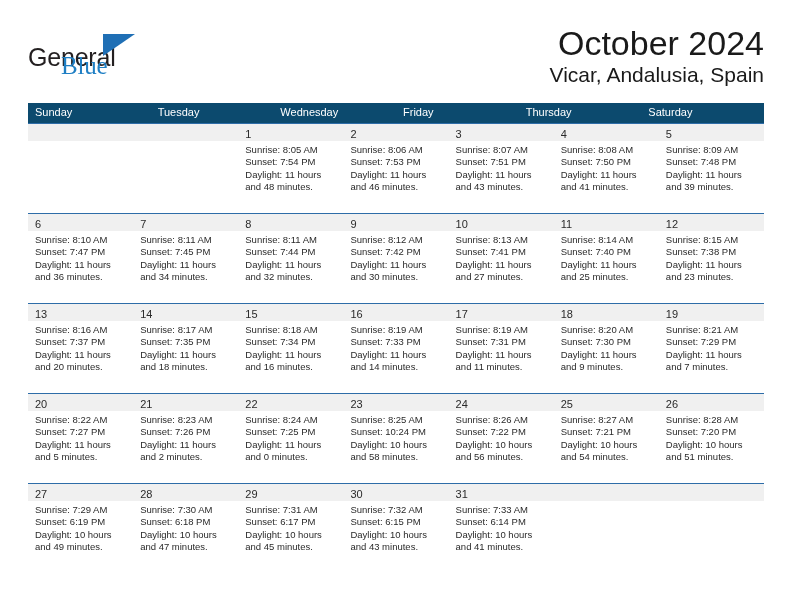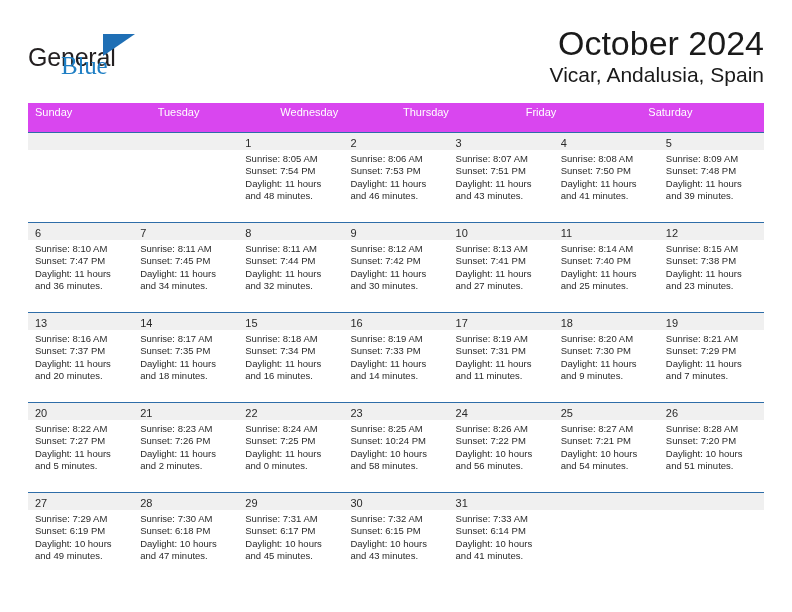--- a/index.html
+++ b/index.html
@@ -91,22 +91,22 @@
   
   .calendar {
     position: absolute;
     left: 28px;
     top: 103px;
     width: 736px;
   }
 
   .dow-row {
     display: flex;
-    background: #d946ef;
-    height: 29px;
+    background: #0c4a6e;
+    height: 20px;
   }
   .dow-cell {
     flex: 1 1 0;
     color: #ffffff;
     font-size: 11px;
     line-height: 19px;
     padding-left: 7px;
     box-sizing: border-box;
     white-space: nowrap;
   }
@@ -170,22 +170,22 @@
     </div>
 
   </div>
 
   <div class="calendar">
 
     <div class="dow-row">
       <div class="dow-cell">Sunday</div>
       <div class="dow-cell">Tuesday</div>
       <div class="dow-cell">Wednesday</div>
+      <div class="dow-cell">Friday</div>
       <div class="dow-cell">Thursday</div>
-      <div class="dow-cell">Friday</div>
       <div class="dow-cell">Saturday</div>
     </div>
 
     <div class="week-row">
       <div class="day-cell">
         <div class="day-number-band"><span class="day-number"></span></div>
         <div class="day-body">
           <div class="day-line"></div>
           <div class="day-line"></div>
           <div class="day-line"></div>

